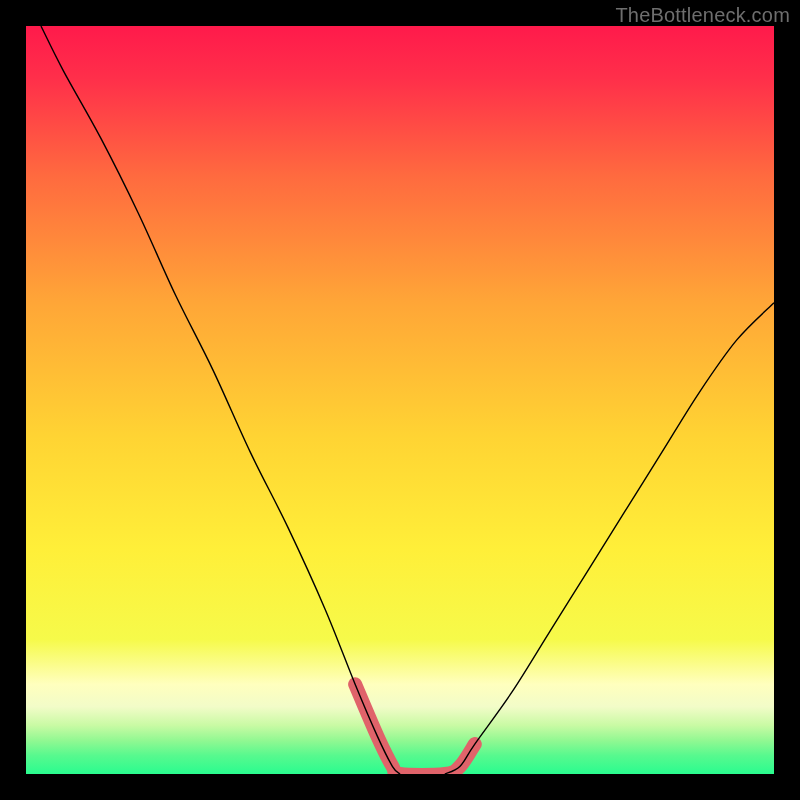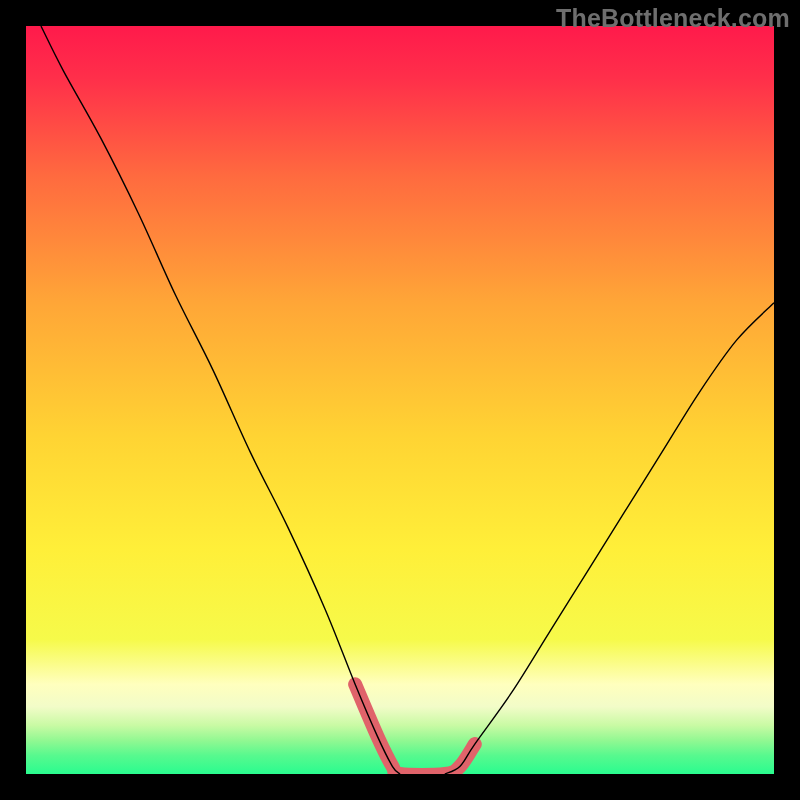--- a/index.html
+++ b/index.html
@@ -14,22 +14,22 @@
   .frame {
     position: relative;
     width: 800px;
     height: 800px;
     background: #000;
   }
   .watermark {
     position: absolute;
     top: 4px;
     right: 10px;
-    font-size: 25px;
-    font-weight: 700;
+    font-size: 20px;
+    font-weight: 400;
     color: #6e6e6e;
     letter-spacing: 0.2px;
     z-index: 30;
     user-select: none;
   }
   .plot-wrap {
     position: absolute;
     left: 26px;
     top: 26px;
     width: 748px;

